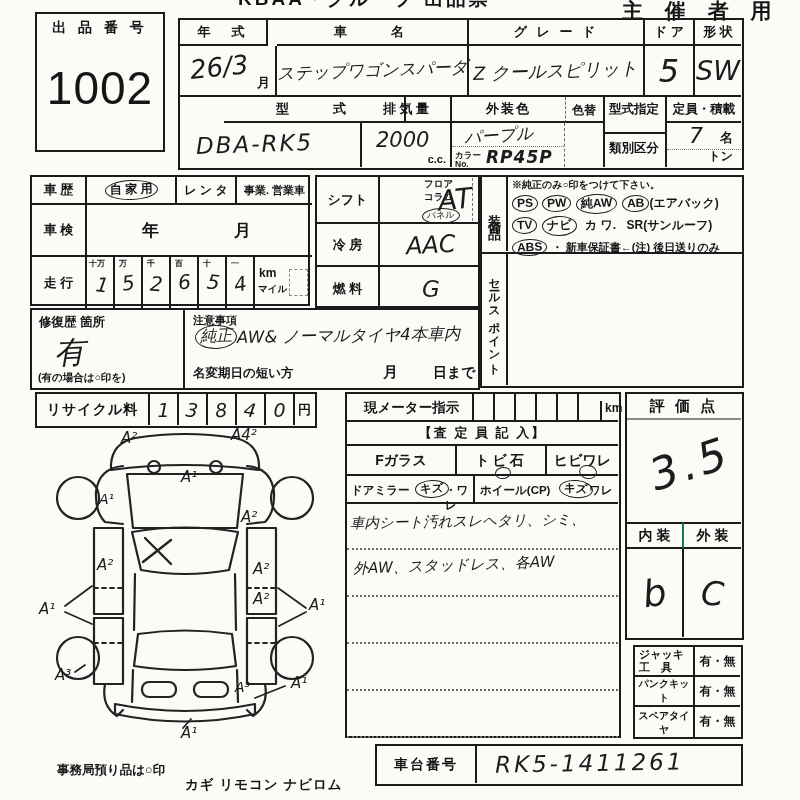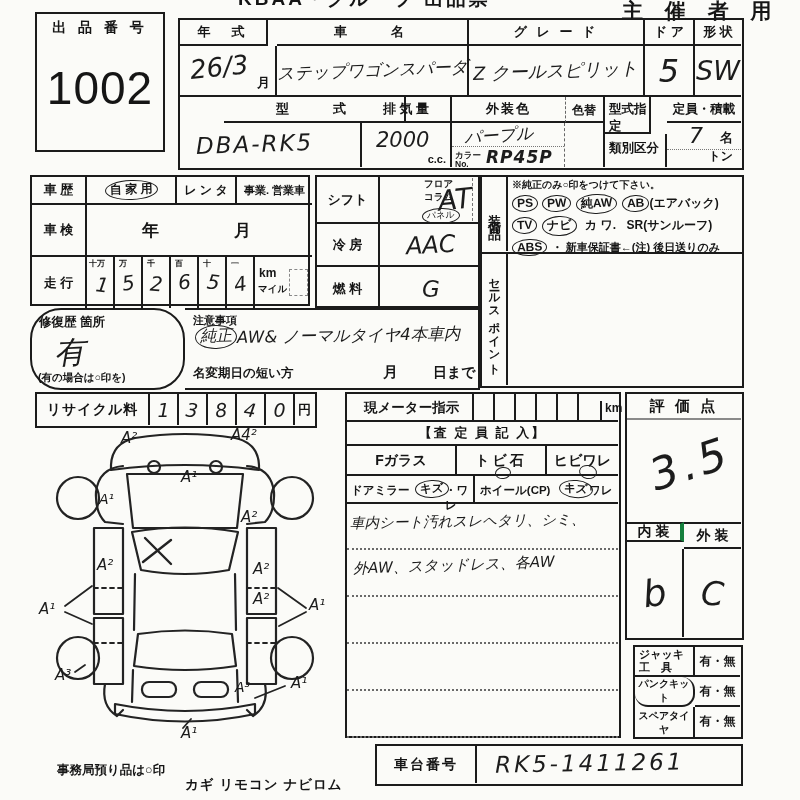--- a/index.html
+++ b/index.html
@@ -58,21 +58,21 @@
     </div>
     <div class="cell bB ctr" style="left:515px;top:26px;width:46px;height:51px;">
       <span class="hw" style="font-size:27px;">SW</span>
     </div>
 
     <div class="cell bR bB lbl ctr" style="left:0;top:77px;width:182px;height:26px;font-size:13px;letter-spacing:6px;margin-left:44px;">型　　式</div>
     <div class="cell bR bB lbl ctr" style="left:182px;top:77px;width:90px;height:26px;font-size:13px;">排 気 量</div>
     <div class="cell bB lbl ctr" style="left:272px;top:77px;width:113px;height:26px;font-size:13px;letter-spacing:2px;">外装色</div>
     <div class="cell bR bB lbl" style="left:385px;top:77px;width:40px;height:26px;font-size:12px;padding:5px 0 0 6px;border-left:1.6px dashed #666;">色替</div>
 
-    <div class="cell bR bB lbl" style="left:425px;top:77px;width:46px;height:37px;font-size:12.5px;padding:4px 0 0 4px;">型式指定</div>
+    <div class="cell bR bB lbl" style="left:425px;top:77px;width:62px;height:37px;font-size:12.5px;padding:4px 0 0 4px;">型式指定</div>
     <div class="cell bR lbl" style="left:425px;top:114px;width:62px;height:33px;font-size:12.5px;padding:6px 0 0 4px;">類別区分</div>
     <div class="cell bB lbl ctr" style="left:487px;top:77px;width:74px;height:26px;font-size:12.5px;">定員・積載</div>
 
     <div class="cell bR" style="left:0;top:103px;width:182px;height:44px;">
       <span class="hw" style="position:absolute;left:16px;top:8px;font-size:23px;letter-spacing:2px;transform:rotate(-2deg);">DBA-RK5</span>
     </div>
     <div class="cell bR" style="left:182px;top:103px;width:90px;height:44px;">
       <span class="hw" style="position:absolute;left:14px;top:5px;font-size:21px;">2000</span>
       <span class="lbl" style="position:absolute;right:4px;bottom:2px;font-size:11px;">c.c.</span>
     </div>
@@ -179,21 +179,21 @@
     </div>
   </div>
 
   <div class="box" style="left:480px;top:252px;width:264px;height:136px;">
     <div class="cell bR ctr" style="left:0;top:0;width:26px;height:131px;">
       <span class="vtxt lbl" style="font-size:11.5px;letter-spacing:1px;">セールスポイント</span>
     </div>
     <div class="cell" style="left:26px;top:0;width:233px;height:131px;"></div>
   </div>
 
-  <div class="box" style="left:30px;top:308px;width:155px;height:82px;border-radius:31px;">
+  <div class="box" style="left:30px;top:308px;width:155px;height:82px;">
     <div class="lbl" style="position:absolute;left:7px;top:4px;font-size:12.5px;">修復歴 箇所</div>
     <span class="hw" style="position:absolute;left:22px;top:22px;font-size:31px;transform:rotate(-3deg);">有</span>
     <div class="lbl" style="position:absolute;left:6px;bottom:3px;font-size:10.5px;">(有の場合は○印を)</div>
   </div>
 
   <div class="box" style="left:185px;top:308px;width:295px;height:82px;border-left:none;">
     <div class="lbl" style="position:absolute;left:8px;top:3px;font-size:11px;">注意事項</div>
     <div style="position:absolute;left:10px;top:15px;white-space:nowrap;">
       <span class="circ hw" style="font-size:16px;">純正</span><span class="hw" style="font-size:16.5px;transform:rotate(-1deg);display:inline-block;">AW&amp; ノーマルタイヤ4本車内</span>
     </div>
@@ -314,37 +314,37 @@
       <div class="dotline" style="height:45px;"></div>
       <div class="dotline" style="height:45px;"></div>
     </div>
   </div>
 
   <div class="box" style="left:625px;top:392px;width:119px;height:248px;">
     <div class="cell lbl ctr" style="left:0;top:0;width:114px;height:26px;font-size:15px;letter-spacing:3px;border-bottom:2.5px solid #8a8a8a;">評 価 点</div>
     <div class="cell" style="left:0;top:26px;width:114px;height:102px;">
       <span class="hw" style="position:absolute;left:22px;top:18px;font-size:44px;transform:rotate(-18deg);letter-spacing:4px;">3.5</span>
     </div>
-    <div class="cell bT bB lbl ctr" style="left:0;top:128px;width:57px;height:20px;font-size:14px;border-right:4px solid #15803d;">内 装</div>
+    <div class="cell bT bB lbl ctr" style="left:0;top:128px;width:57px;height:27px;font-size:14px;border-right:2px solid #15803d;">内 装</div>
     <div class="cell bT bB lbl ctr" style="left:57px;top:128px;width:57px;height:27px;font-size:14px;">外 装</div>
     <div class="cell ctr" style="left:0;top:155px;width:57px;height:88px;border-right:2px solid #1b1b1b;">
       <span class="hw" style="font-size:37px;transform:rotate(-8deg);">b</span>
     </div>
     <div class="cell ctr" style="left:57px;top:155px;width:57px;height:88px;">
       <span class="hw" style="font-size:33px;transform:rotate(4deg);">C</span>
     </div>
   </div>
 
   <div class="box" style="left:633px;top:645px;width:110px;height:94px;">
     <div class="cell bB bR" style="left:0;top:0;width:60px;height:30px;padding-top:1px;">
       <div class="lbl" style="font-size:11px;padding-left:4px;line-height:1.2;">ジャッキ</div>
       <div class="lbl" style="font-size:11px;padding-left:4px;line-height:1.2;">工　具</div>
     </div>
     <div class="cell bB lbl ctr" style="left:60px;top:0;width:45px;height:30px;font-size:12px;">有・無</div>
-    <div class="cell bB bR lbl ctr" style="left:0;top:30px;width:60px;height:30px;font-size:10px;border-radius:13px;">パンクキット</div>
+    <div class="cell bB bR lbl ctr" style="left:0;top:30px;width:60px;height:30px;font-size:10px;">パンクキット</div>
     <div class="cell bB lbl ctr" style="left:60px;top:30px;width:45px;height:30px;font-size:12px;">有・無</div>
     <div class="cell bR lbl ctr" style="left:0;top:60px;width:60px;height:31px;font-size:10px;">スペアタイヤ</div>
     <div class="cell lbl ctr" style="left:60px;top:60px;width:45px;height:29px;font-size:12px;">有・無</div>
   </div>
 
   <div class="box" style="left:375px;top:744px;width:368px;height:42px;">
     <div class="cell bR lbl ctr" style="left:0;top:0;width:100px;height:37px;font-size:14px;letter-spacing:2px;">車台番号</div>
     <span class="hw" style="position:absolute;left:118px;top:4px;font-size:23px;letter-spacing:3px;transform:rotate(-1deg);">RK5-1411261</span>
   </div>
 

